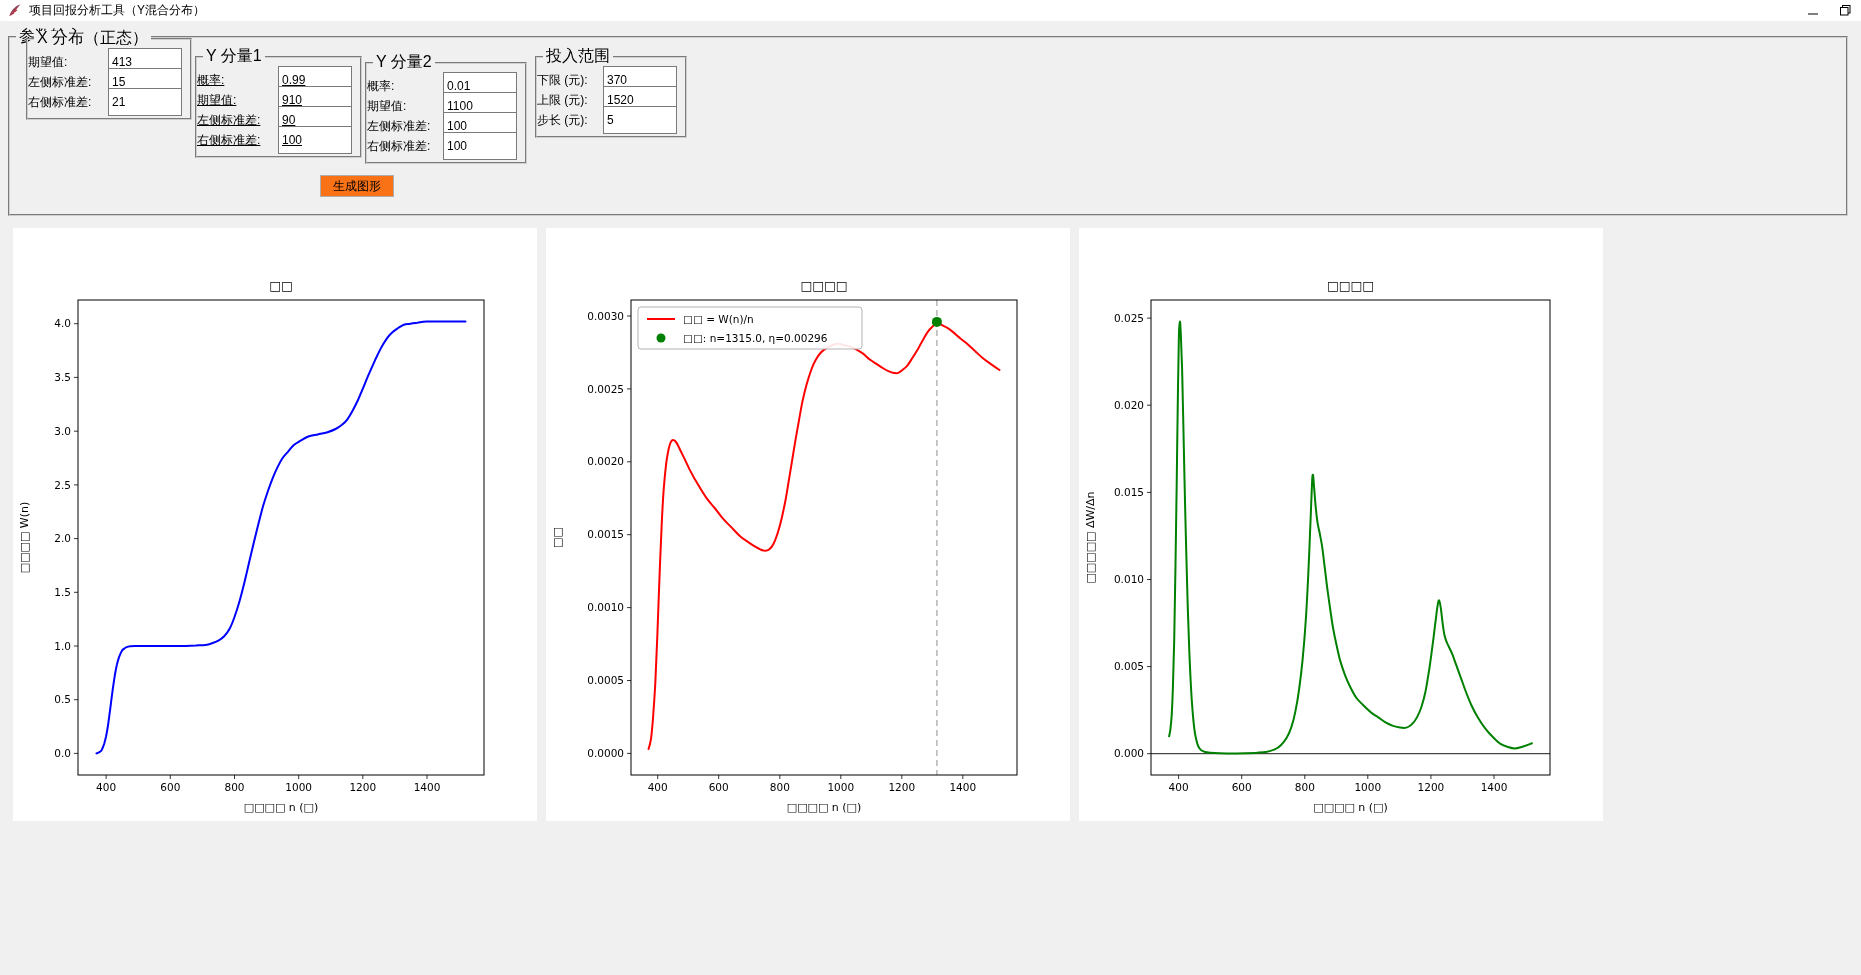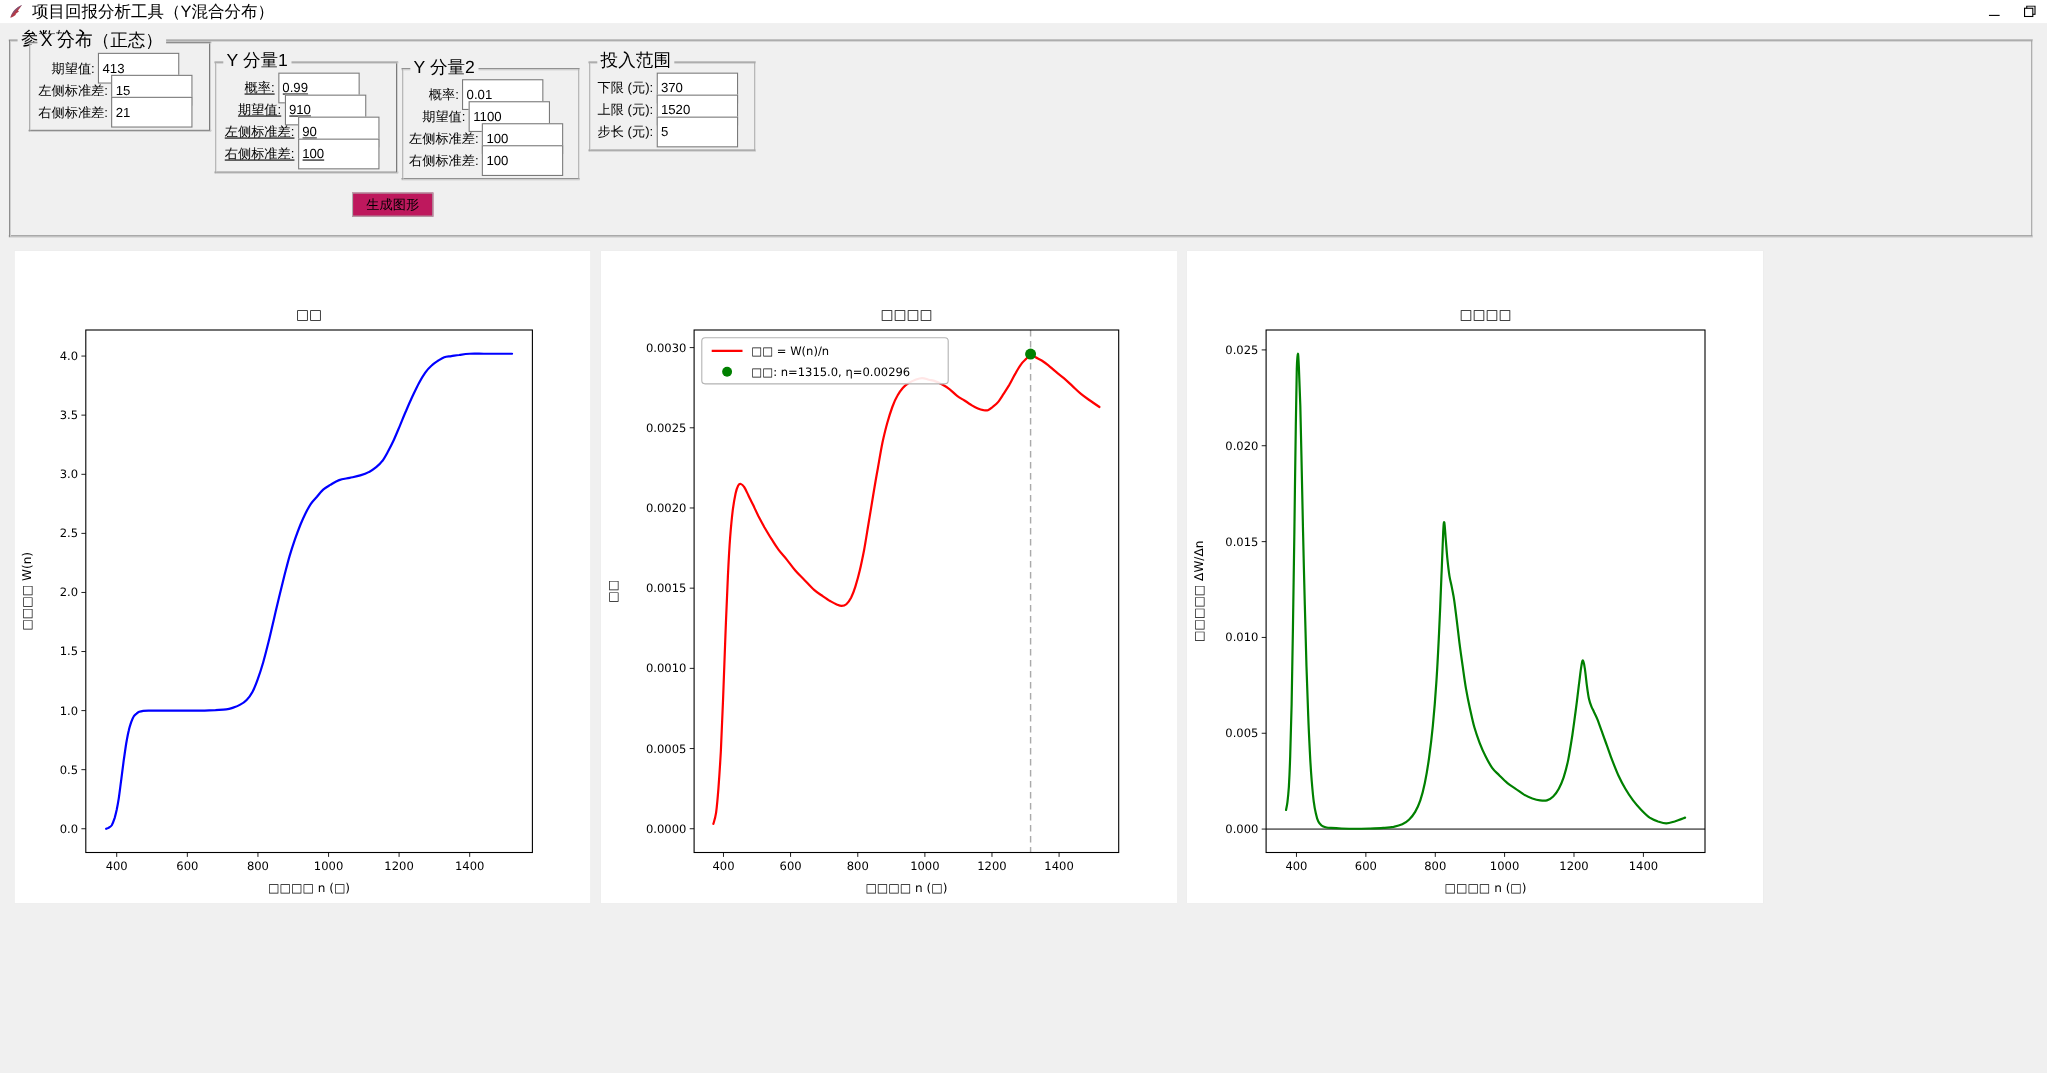--- a/index.html
+++ b/index.html
@@ -8,51 +8,51 @@
     background:#f0f0f0;
     font-family:"Liberation Sans","DejaVu Sans",sans-serif;
     color:#000;
   }
   
   .titlebar{
     position:absolute;left:0;top:0;width:100%;height:21px;
     background:#ffffff;display:flex;align-items:center;
   }
   .app-icon{width:15px;height:15px;margin-left:7px;display:inline-flex;}
-  .title-text{font-size:15px;margin-left:7px;white-space:nowrap;}
+  .title-text{font-size:12px;margin-left:7px;white-space:nowrap;}
   .win-buttons{position:absolute;right:0;top:0;height:21px;display:flex;}
   .win-btn{width:32px;height:21px;display:flex;align-items:center;justify-content:center;cursor:default;}
 
   
   .labelframe{
     position:absolute;border:2px groove #cfcfcf;
   }
   .lf-label{
     position:absolute;top:-9px;left:6px;background:#f0f0f0;
     padding:0 3px;font-size:16px;line-height:14px;white-space:nowrap;
   }
   .params-frame{left:8px;top:36px;width:1836px;height:176px;}
   .group .rows{padding-top:12px;}
   .prow{
-    height:20px;display:flex;align-items:center;justify-content:center;
+    height:20px;display:flex;align-items:center;justify-content:space-between;
     padding-right:8px;
   }
   .plabel{font-size:12px;margin-right:3px;white-space:nowrap;}
   .pentry{
     width:74px;height:28px;box-sizing:border-box;font-size:12px;
     border:1px solid #7a7a7a;background:#fff;padding:1px 3px;
     font-family:"Liberation Sans","DejaVu Sans",sans-serif;
   }
   .g-x{left:16px;top:0;width:162px;height:78px;}
   .g-y1{left:185px;top:18px;width:163px;height:98px;text-decoration:underline;}
   .g-y2{left:355px;top:24px;width:158px;height:98px;}
   .g-range{left:525px;top:18px;width:148px;height:78px;}
   .gen-btn{
     position:absolute;left:310px;top:137px;height:22px;padding:1px 12px;
-    font-size:12px;background:#be185d;border:1px solid #adadad;
+    font-size:12px;background:#f97316;border:1px solid #adadad;
     font-family:"Liberation Sans","DejaVu Sans",sans-serif;
   }
 
   
   .chart-panel{
     position:absolute;top:228px;width:524px;height:593px;background:#ffffff;
     border:1px solid #dadada;box-sizing:border-box;
   }
   #chart-0{left:13px;}
   #chart-1{left:546px;}

